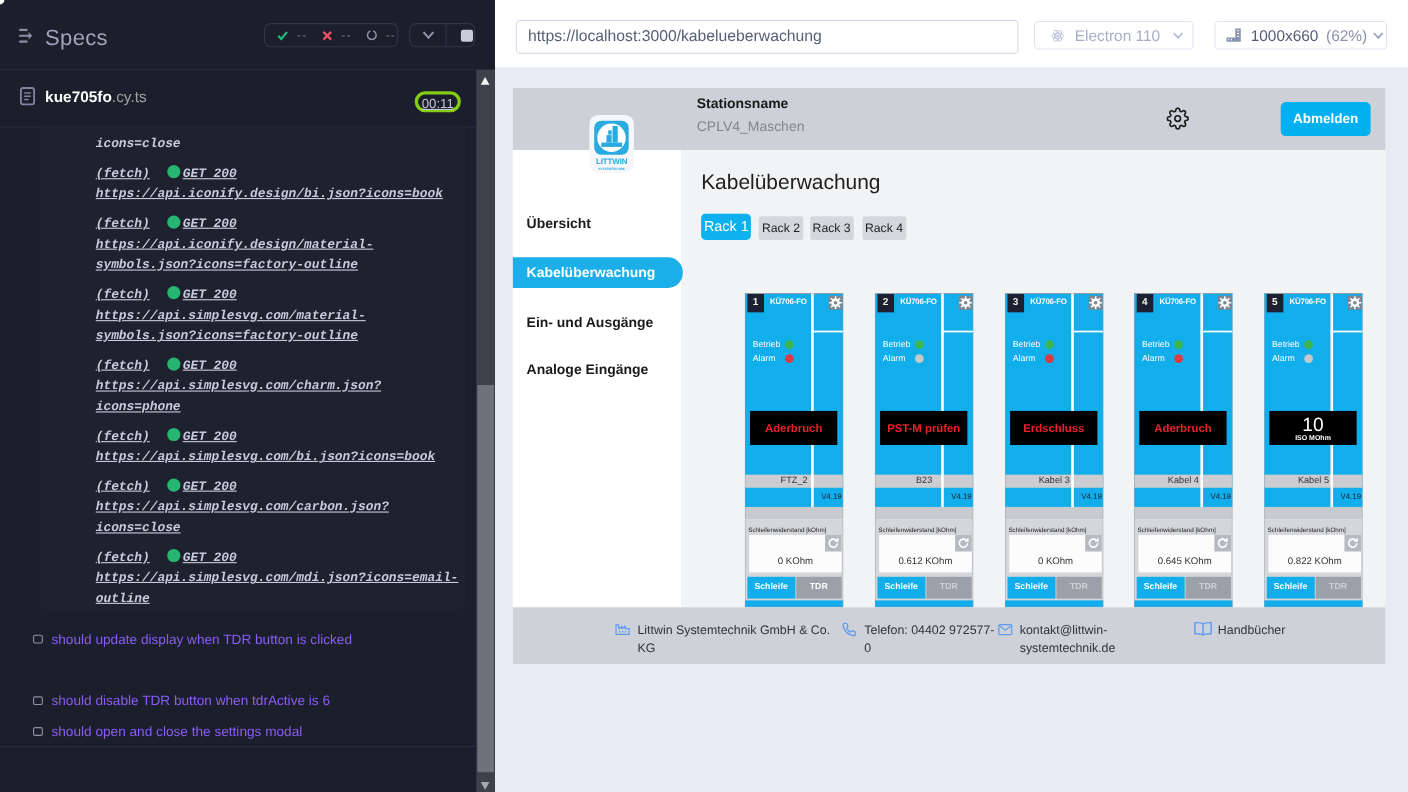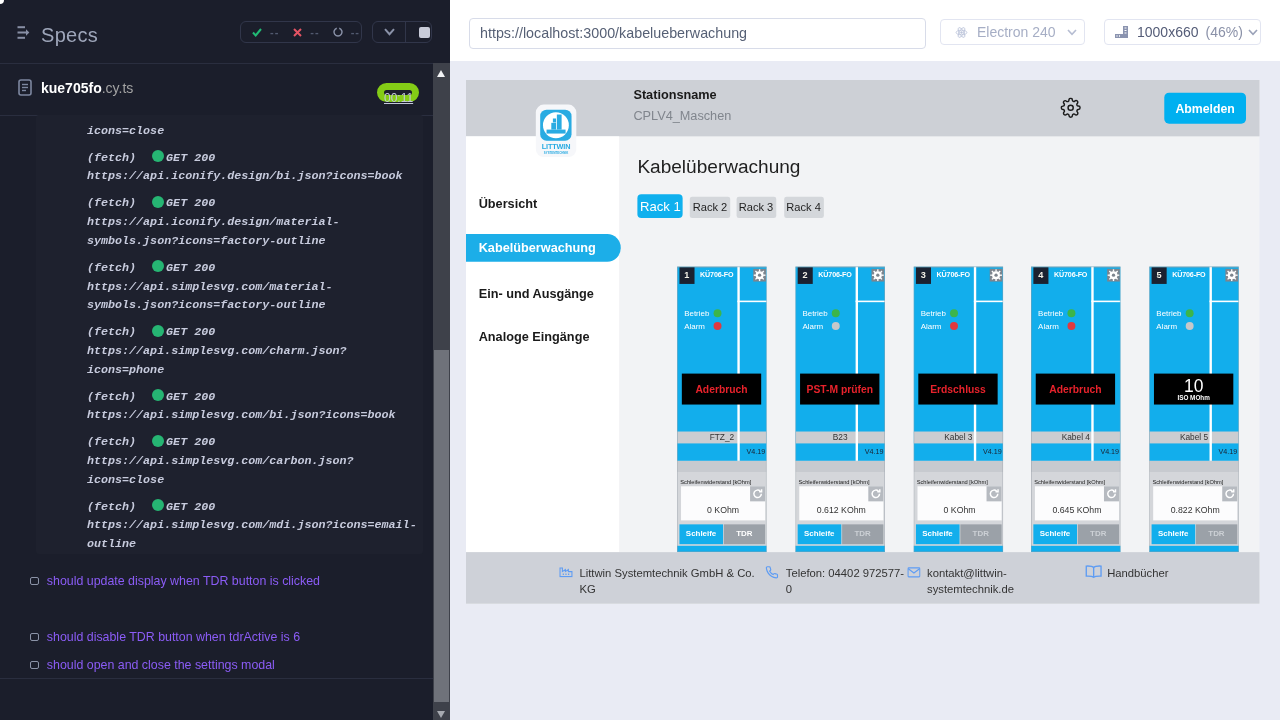--- a/index.html
+++ b/index.html
@@ -15,25 +15,25 @@
   #specs-title { position:absolute; left:41px; top:24px; font-size:20px; color:#9ea6ba; letter-spacing:0.3px; }
 
   .statbox { position:absolute; top:21px; height:22px; border:1px solid #31364a; border-radius:6px; display:flex; align-items:center; }
   #statbox1 { left:240px; width:122px; }
   #statbox2 { left:372px; width:60px; }
   .dashes { color:#525a70; font-size:11px; letter-spacing:1px; font-weight:bold; }
 
   #specrow { position:absolute; left:0; top:63px; width:433px; height:52px; }
   #specname { position:absolute; left:41px; top:17px; font-size:14px; color:#fff; font-weight:bold; }
   #specname span { color:#a3a3a3; font-weight:normal; }
-  #timerpill { position:absolute; left:377px; top:20px; width:42px; height:19px; border:7px solid #84cc16; border-radius:10px; color:#c3c8d8; font-size:12px; text-align:right; line-height:17px;text-decoration:underline; }
+  #timerpill { position:absolute; left:377px; top:20px; width:42px; height:19px; border:3px solid #84cc16; border-radius:10px; color:#c3c8d8; font-size:12px; text-align:center; line-height:17px;text-decoration:underline; }
 
   #logbox { position:absolute; left:36px; top:115px; width:387px; height:439px; background:#1e212e; border-radius:3px; overflow:hidden; }
   #logcol { position:absolute; left:51px; top:6.7px; width:330px; font-family:"Liberation Mono", monospace; font-style:italic; font-weight:bold; font-size:11.7px; line-height:18.7px; color:#c7cbdd; }
-  .entry { margin-top:8.3px; }
+  .entry { margin-top:8.3px;text-decoration:underline; }
   .gdot { display:inline-block; width:12px; height:12px; border-radius:6px; background:#26b573; vertical-align:-1.5px; margin-left:16px; margin-right:2px; }
 
   .testitem { position:absolute; left:30px; width:400px; height:16px; color:#8b5cf6; font-size:12.4px; }
   .testitem .sq { position:absolute; left:0; top:3.8px; width:8.5px; height:8.5px; border:1.7px solid #8b93a7; border-radius:2px; }
   .testitem .tl { position:absolute; left:16.8px; top:0.5px; white-space:nowrap; }
 
   
   #sbar { position:absolute; left:433px; top:63px; width:17px; height:657px; background:#3e414a; }
   #sbar-topfill { position:absolute; left:433px; top:0; width:17px; height:63px; background:#1b1e2b; }
   #sthumb { position:absolute; left:1px; top:287px; width:15px; height:352px; background:#6f727a; }
@@ -188,31 +188,31 @@
   <div id="right">
     <div id="topbar">
       <div id="urlbox">https://localhost:3000/kabelueberwachung</div>
       <div class="topbox" id="electronbox">
         <svg style="margin-left:14px;" width="13" height="13" viewBox="0 0 24 24" fill="none" stroke="#bcc4da" stroke-width="1.6">
           <circle cx="12" cy="12" r="2.2" fill="#bcc4da" stroke="none"></circle>
           <ellipse cx="12" cy="12" rx="10" ry="4.2"></ellipse>
           <ellipse cx="12" cy="12" rx="10" ry="4.2" transform="rotate(60 12 12)"></ellipse>
           <ellipse cx="12" cy="12" rx="10" ry="4.2" transform="rotate(120 12 12)"></ellipse>
         </svg>
-        <span style="margin-left:9px;">Electron 240</span>
+        <span style="margin-left:9px;">Electron 110</span>
         <svg style="margin-left:11px;" width="10" height="7" viewBox="0 0 10 7">
             <path d="M1 1 L5 5.4 L9 1" stroke="#b6bdd2" stroke-width="1.6" fill="none"></path>
           </svg>
       </div>
       <div class="topbox" id="sizebox">
         <svg style="margin-left:9px;" width="15" height="14" viewBox="0 0 15 14" fill="#8a93af">
           <path d="M1 13 L1 9 L9 9 L9 1 L14 1 L14 13 Z M10.5 2.5 h2 v1 h-2z M10.5 5 h2 v1 h-2z M10.5 7.5 h2 v1 h-2z M2.5 10.2 h1 v1.5 h-1z M5 10.2 h1 v1.5 h-1z" fill-rule="evenodd"></path>
         </svg>
         <span style="margin-left:8px;">1000x660</span>
-        <span style="margin-left:7px; color:#8a91a8;">(46%)</span>
+        <span style="margin-left:7px; color:#8a91a8;">(62%)</span>
         <svg style="margin-left:5px;" width="10" height="7" viewBox="0 0 10 7">
             <path d="M1 1 L5 5.4 L9 1" stroke="#9aa2b8" stroke-width="1.6" fill="none"></path>
           </svg>
       </div>
     </div>
 
     <div id="appframe">
       <div id="app">
         <div id="appheader">
           <div id="stationlabel">Stationsname</div>

